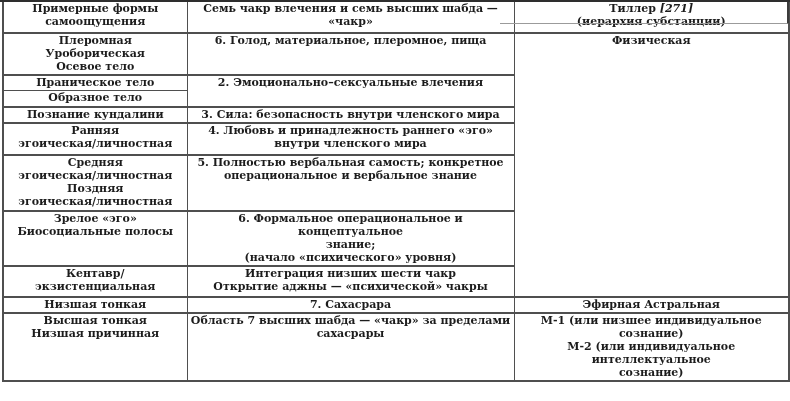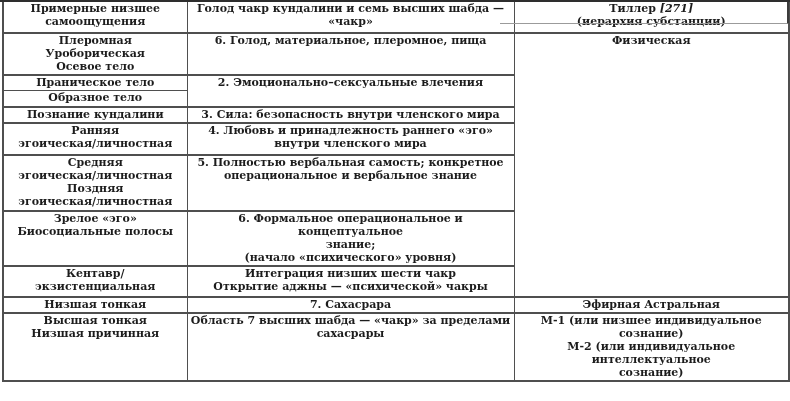--- a/index.html
+++ b/index.html
@@ -71,23 +71,23 @@
 
 
   <table class="main">
     <colgroup>
       <col style="width:184px">
       <col style="width:327px">
       <col style="width:275px">
     </colgroup>
     <tbody>
       <tr class="h32">
-        <td>Примерные низшее
+        <td>Примерные формы
 самоощущения</td>
-        <td>Голод чакр кундалини и семь высших шабда — «чакр»</td>
+        <td>Семь чакр влечения и семь высших шабда — «чакр»</td>
         <td><span>Тиллер</span> <span class="ref-italic">[271]</span>
 <span>(иерархия субстанции)</span></td>
       </tr>
 
       <tr class="h40">
         <td>Плеромная
 Уроборическая
 Осевое тело</td>
         <td>6. Голод, материальное, плеромное, пища</td>
         <td rowspan="8">Физическая</td>

